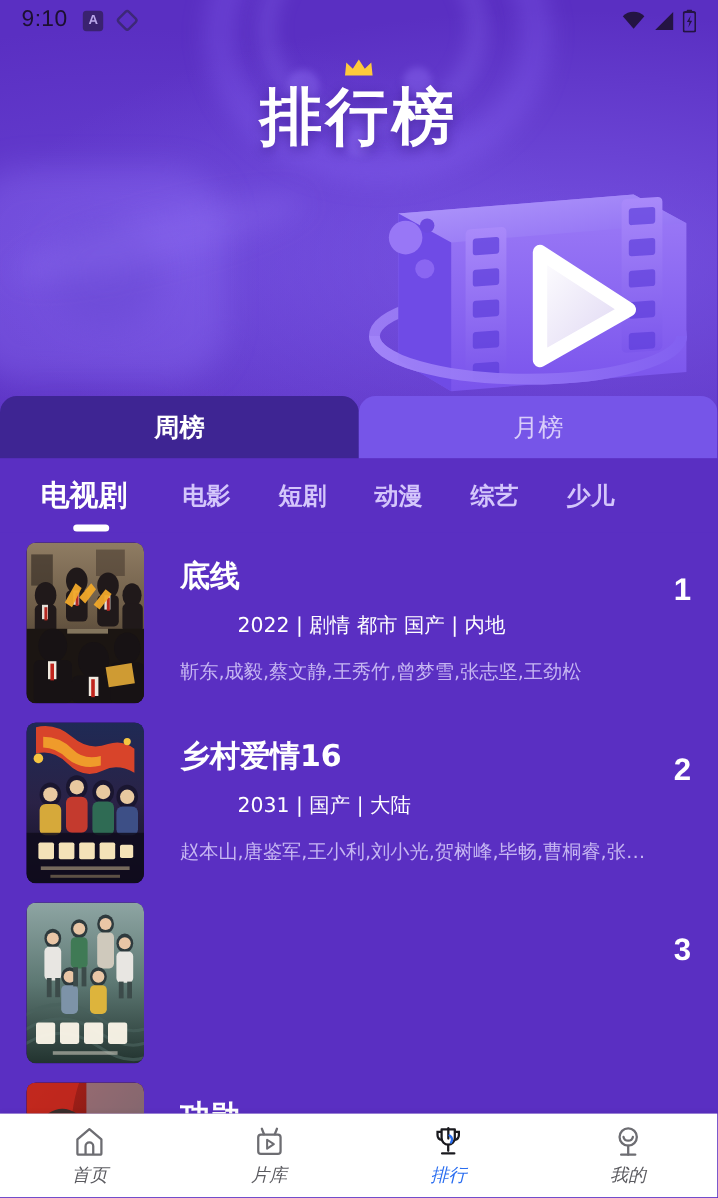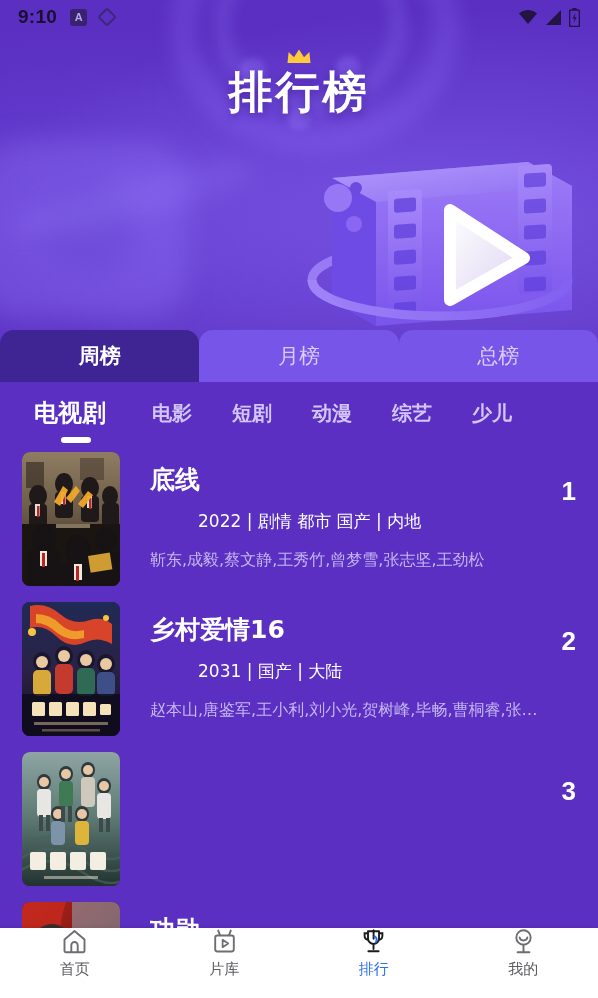--- a/index.html
+++ b/index.html
@@ -13,21 +13,21 @@
   
   #app { position:relative; width:598px; height:998px; overflow:hidden; background:#5a2fc2; }
 
   
   .statusbar {
     position:absolute; top:0; left:0; right:0; height:34px;
     display:flex; align-items:center; justify-content:space-between;
     padding:0 18px; z-index:40;
   }
   .sb-left { display:flex; align-items:center; gap:13px; }
-  .sb-time { font-size:19px; font-weight:700; color:#1c1030; letter-spacing:.3px; }
+  .sb-time { font-size:19px; font-weight:400; color:#1c1030; letter-spacing:.3px; }
   .sb-ic-a {
     width:17px; height:17px; border-radius:3px; background:#3a2270;
     color:#b9a6e8; font-size:11px; font-weight:700; line-height:17px; text-align:center;
   }
   .sb-ic-diamond {
     width:14px; height:14px; background:transparent;
     border:2.5px solid #3d2878; border-radius:3px;
     transform:rotate(45deg);
   }
   .sb-right { display:flex; align-items:center; gap:7px; }
@@ -76,21 +76,21 @@
   
   .reel { position:absolute; right:6px; top:140px; width:300px; height:200px; }
   .reel svg { width:100%; height:100%; display:block; }
 
   
   .hero-title {
     position:absolute; top:63px; left:0; right:0; text-align:center; z-index:6;
   }
   .hero-title .zh {
     display:inline-block; position:relative;
-    font-size:44px; font-weight:700; color:#ffffff;
+    font-size:52px; font-weight:700; color:#ffffff;
     letter-spacing:3px;
     text-shadow:0 3px 10px rgba(40,10,110,.45);
     font-family:"DejaVu Sans","Liberation Sans",sans-serif;
   }
   .crown {
     position:absolute; top:-15px; left:50%; transform:translateX(-50%);
     width:26px; height:17px;
   }
 
   
@@ -161,21 +161,21 @@
   }
 
   
   .botnav {
     position:absolute; bottom:0; left:0; width:598px; height:70px;
     background:#ffffff; display:flex; z-index:30;
     box-shadow:0 -1px 4px rgba(0,0,0,.07);
   }
   .nav-item {
     flex:1; display:flex; flex-direction:column; align-items:center;
-    justify-content:flex-start; gap:5px;
+    justify-content:center; gap:5px;font-style:italic;
   }
   .nav-ic { width:27px; height:27px; display:block; }
   .nav-lb {
     font-size:15px; color:#5b5b60; font-weight:400;
     font-family:"DejaVu Sans","Liberation Sans",sans-serif;
   }
   .nav-item.active .nav-lb { color:#2b6ef0; }
 </style>
 </head>
 <body>
@@ -282,23 +282,20 @@
     </div>
   </div>
 
   <div class="tabs">
     <div class="tab active">
       <span>周榜</span>
     </div>
     <div class="tab inactive">
       <span>月榜</span>
     </div>
-    <div class="tab inactive">
-      <span>总榜</span>
-    </div>
   </div>
 
   <div class="cats">
     <div class="cat active">电视剧</div>
     <div class="cat">电影</div>
     <div class="cat">短剧</div>
     <div class="cat">动漫</div>
     <div class="cat">综艺</div>
     <div class="cat">少儿</div>
   </div>

